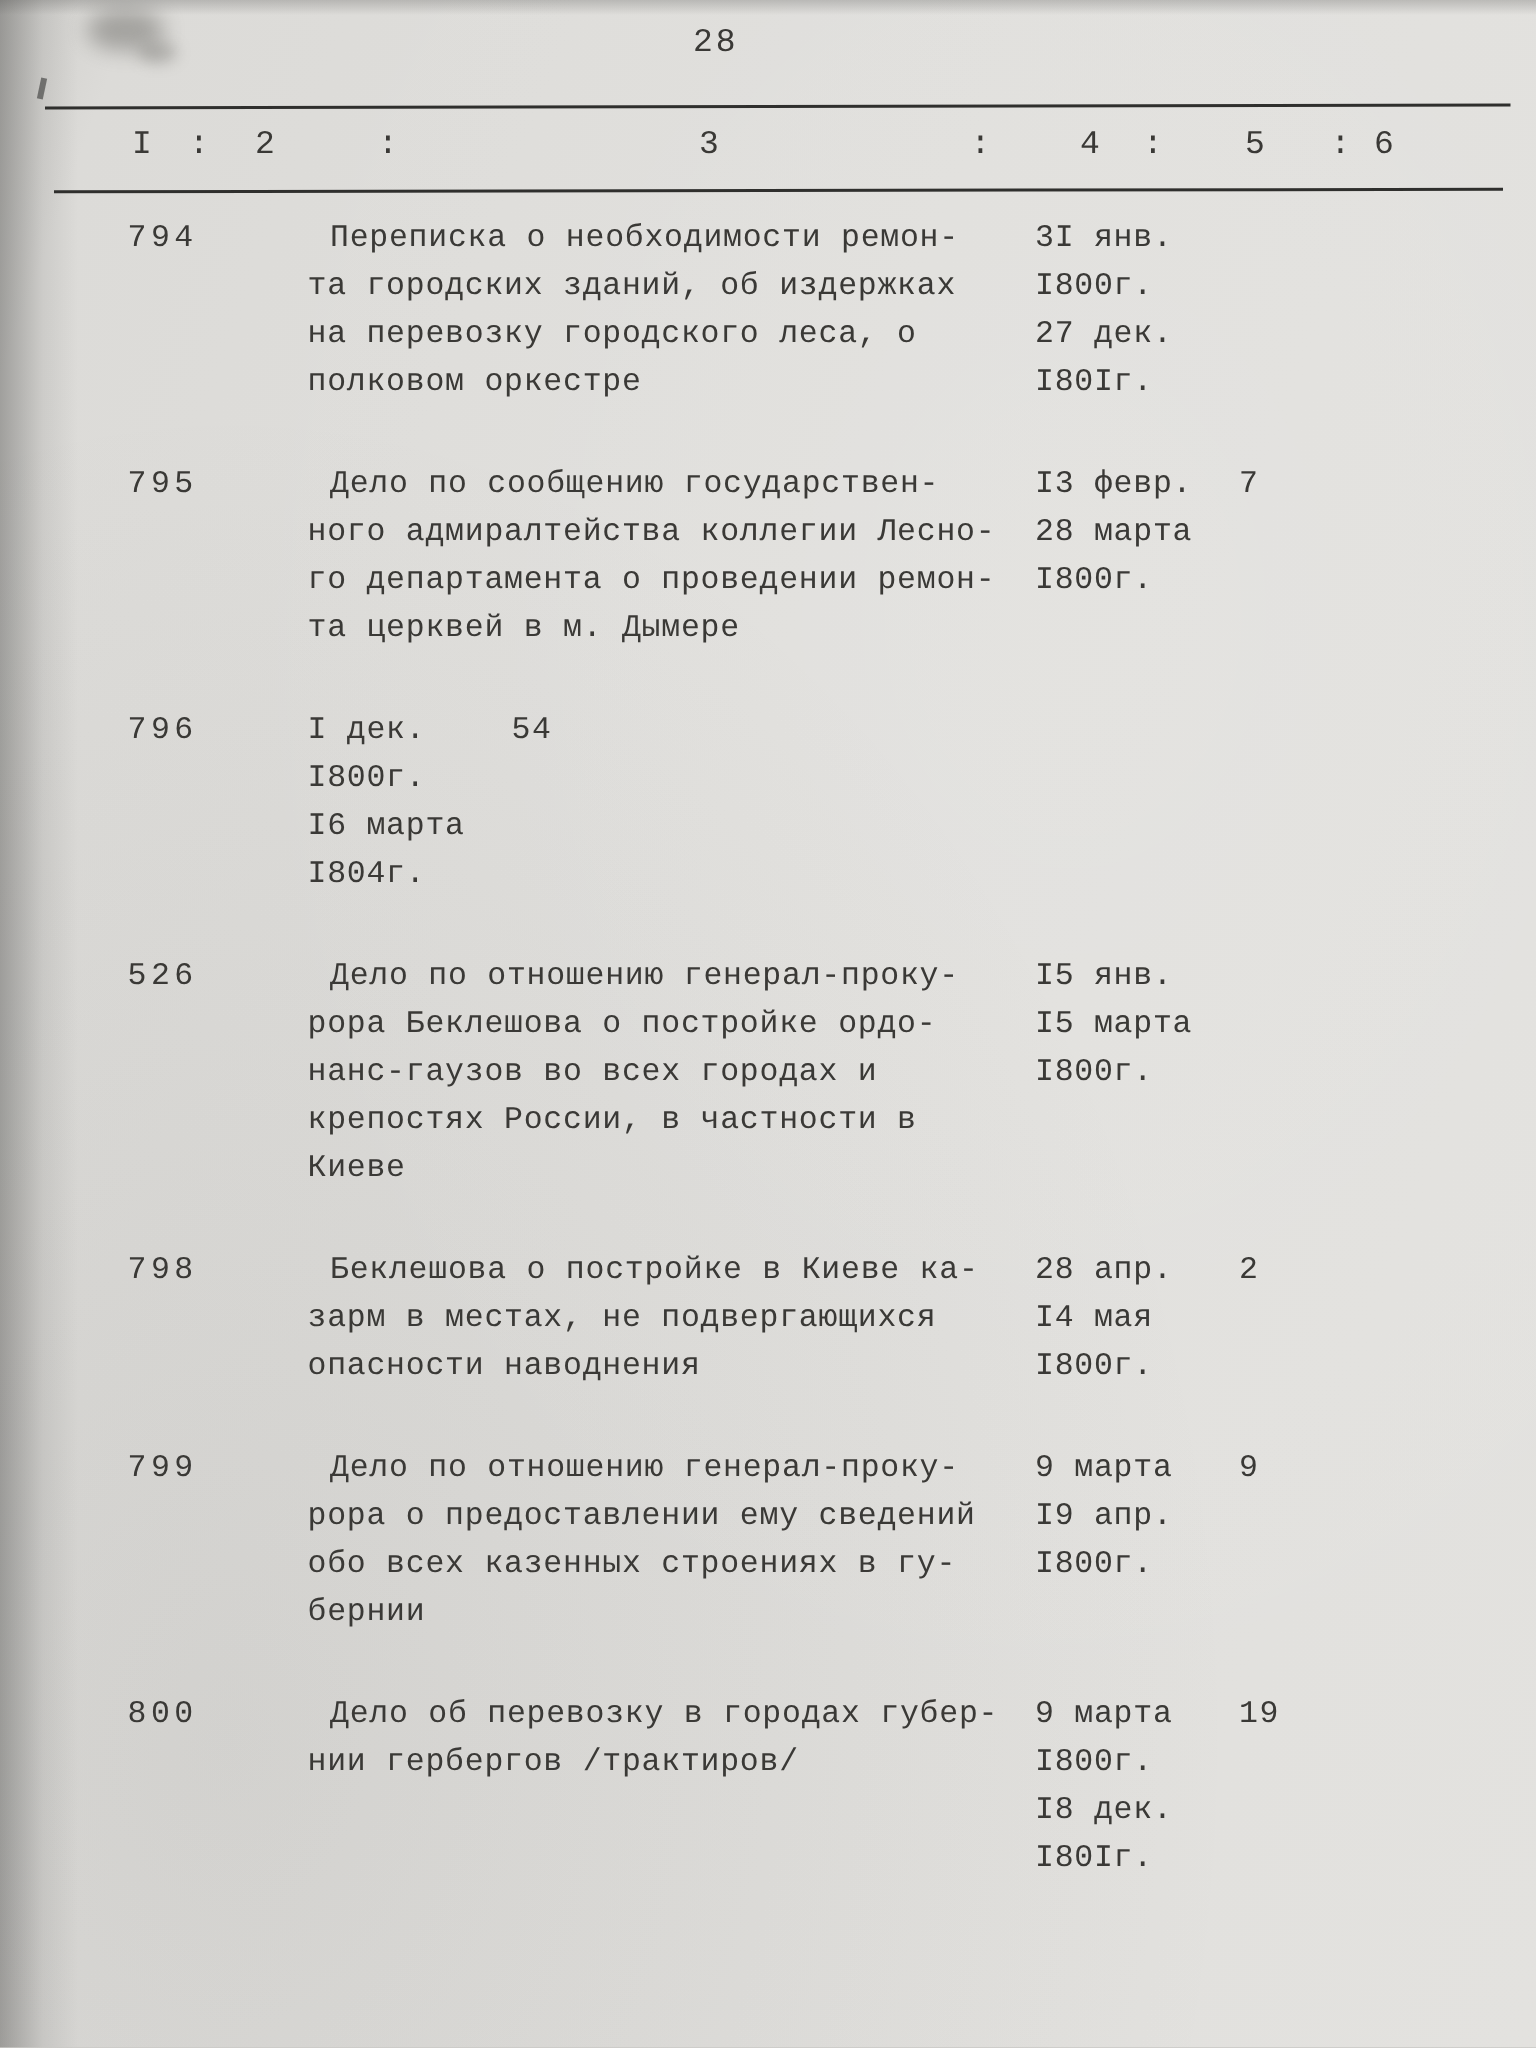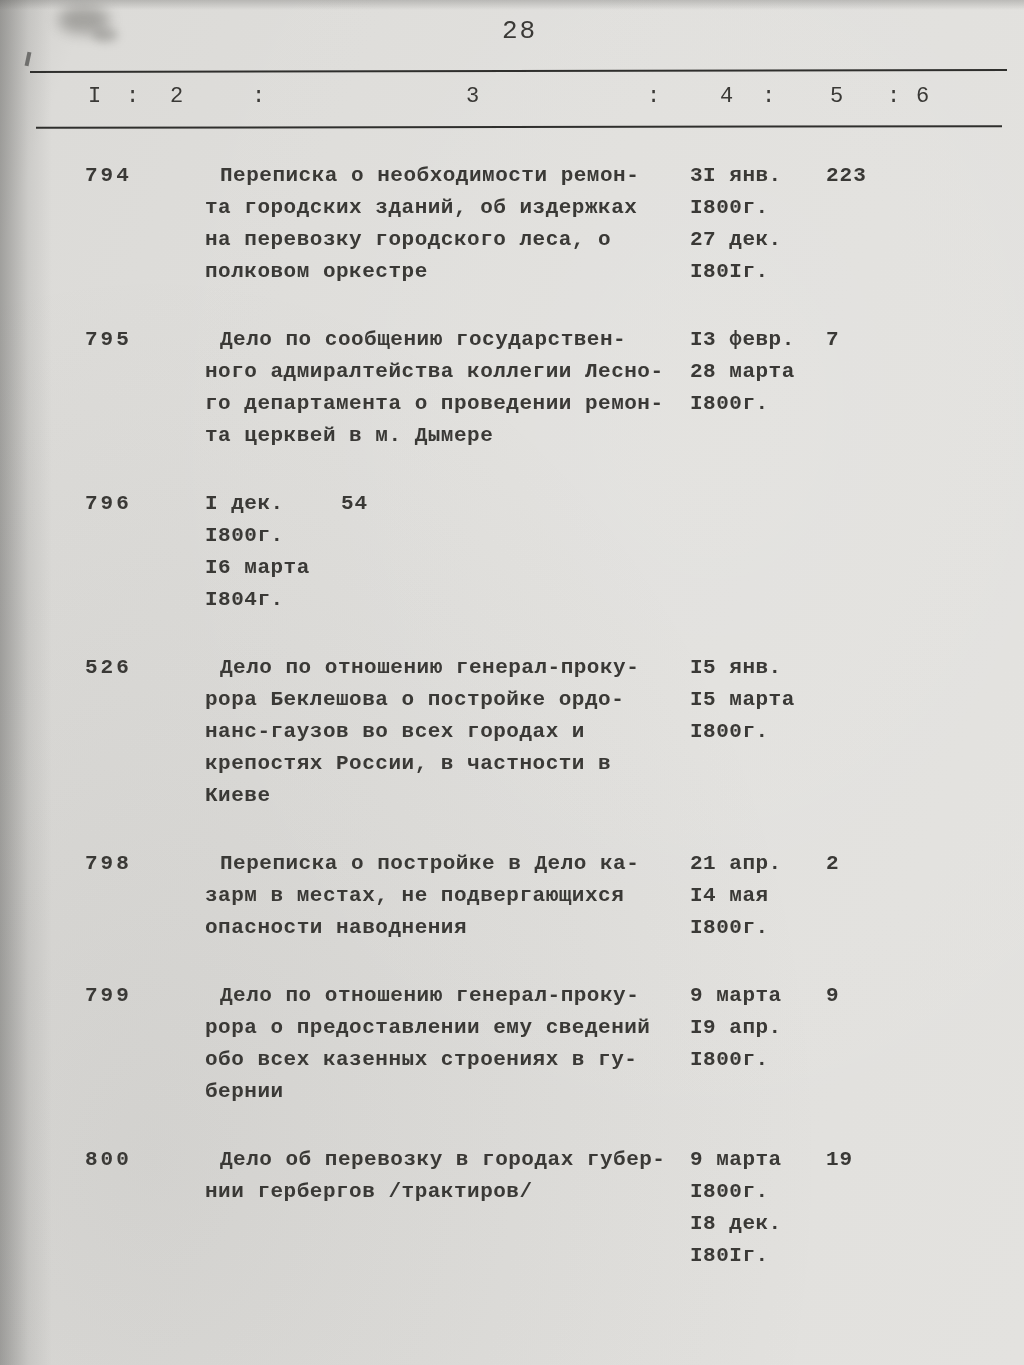--- a/index.html
+++ b/index.html
@@ -30,22 +30,22 @@
   }
   .smudge-b{
     position:absolute;left:92px;top:28px;width:26px;height:14px;border-radius:50%;
     background:#6f6e6a;filter:blur(5px);opacity:.4;
   }
   .tick-mark{
     position:absolute;left:26px;top:52px;width:4px;height:14px;
     background:#4a4a48;opacity:.7;transform:rotate(12deg);
   }
   .page-number{
-    position:absolute;left:502px;top:16px;
-    font-size:26px;color:#3a3936;letter-spacing:2px;
+    position:absolute;left:462px;top:16px;
+    font-size:22px;color:#3a3936;letter-spacing:2px;
   }
   .rule{
     position:absolute;height:2px;background:#2f2f2d;
   }
   .rule-top{left:30px;top:70px;width:977px;transform:rotate(-0.12deg);}
   .rule-header-bottom{left:36px;top:126px;width:966px;transform:rotate(-0.1deg);}
   .col-header{position:absolute;top:84px;left:0;right:0;height:40px;
     font-size:22px;color:#3a3936;}
   .col-header span{position:absolute;top:0;}
   .col-header span:nth-child(1){left:88px;}
@@ -53,21 +53,21 @@
   .col-header span:nth-child(3){left:170px;}
   .col-header span:nth-child(4){left:252px;}
   .col-header span:nth-child(5){left:466px;}
   .col-header span:nth-child(6){left:647px;}
   .col-header span:nth-child(7){left:720px;}
   .col-header span:nth-child(8){left:762px;}
   .col-header span:nth-child(9){left:830px;}
   .col-header span:nth-child(10){left:887px;}
   .col-header span:nth-child(11){left:916px;}
   .entries{
-    position:absolute;left:0;top:160px;right:0;font-weight:bold;
+    position:absolute;left:0;top:144px;right:0;
   }
   .row{
     display:flex;align-items:flex-start;
     padding-left:85px;margin-bottom:36px;
     font-size:21px;line-height:32px;letter-spacing:0.5px;color:#3a3936;
   }
   .cell-no{width:120px;flex:none;letter-spacing:3px;}
   .cell-desc{width:485px;flex:none;white-space:pre;text-indent:15px;}
   .cell-dates{width:112px;flex:none;white-space:pre;}
   .cell-count{flex:1;padding-left:24px;letter-spacing:1px;}
@@ -107,21 +107,20 @@
     <div class="row">
       <div class="cell-no">794</div>
       <div class="cell-desc">Переписка о необходимости ремон-
 та городских зданий, об издержках
 на перевозку городского леса, о
 полковом оркестре</div>
       <div class="cell-dates">3I янв.
 I800г.
 27 дек.
 I80Iг.</div>
-      <div class="cell-count">223</div>
     </div>
 
     <div class="row">
       <div class="cell-no">795</div>
       <div class="cell-desc">Дело по сообщению государствен-
 ного адмиралтейства коллегии Лесно-
 го департамента о проведении ремон-
 та церквей в м. Дымере</div>
       <div class="cell-dates">I3 февр.
 28 марта
@@ -145,24 +144,24 @@
 нанс-гаузов во всех городах и
 крепостях России, в частности в
 Киеве</div>
       <div class="cell-dates">I5 янв.
 I5 марта
 I800г.</div>
     </div>
 
     <div class="row">
       <div class="cell-no">798</div>
-      <div class="cell-desc">Переписка о постройке в Дело ка-
+      <div class="cell-desc">Беклешова о постройке в Киеве ка-
 зарм в местах, не подвергающихся
 опасности наводнения</div>
-      <div class="cell-dates">21 апр.
+      <div class="cell-dates">28 апр.
 I4 мая
 I800г.</div>
       <div class="cell-count">2</div>
     </div>
 
     <div class="row">
       <div class="cell-no">799</div>
       <div class="cell-desc">Дело по отношению генерал-проку-
 рора о предоставлении ему сведений
 обо всех казенных строениях в гу-

